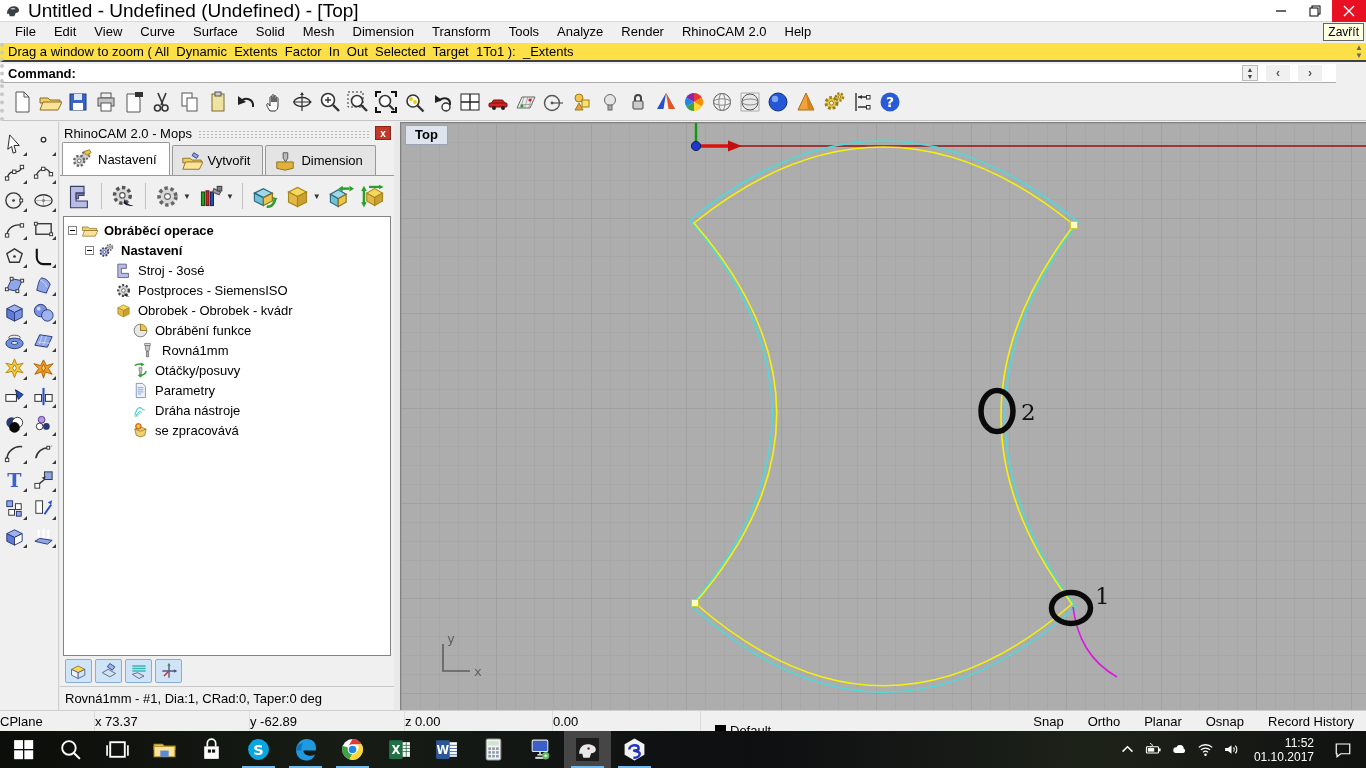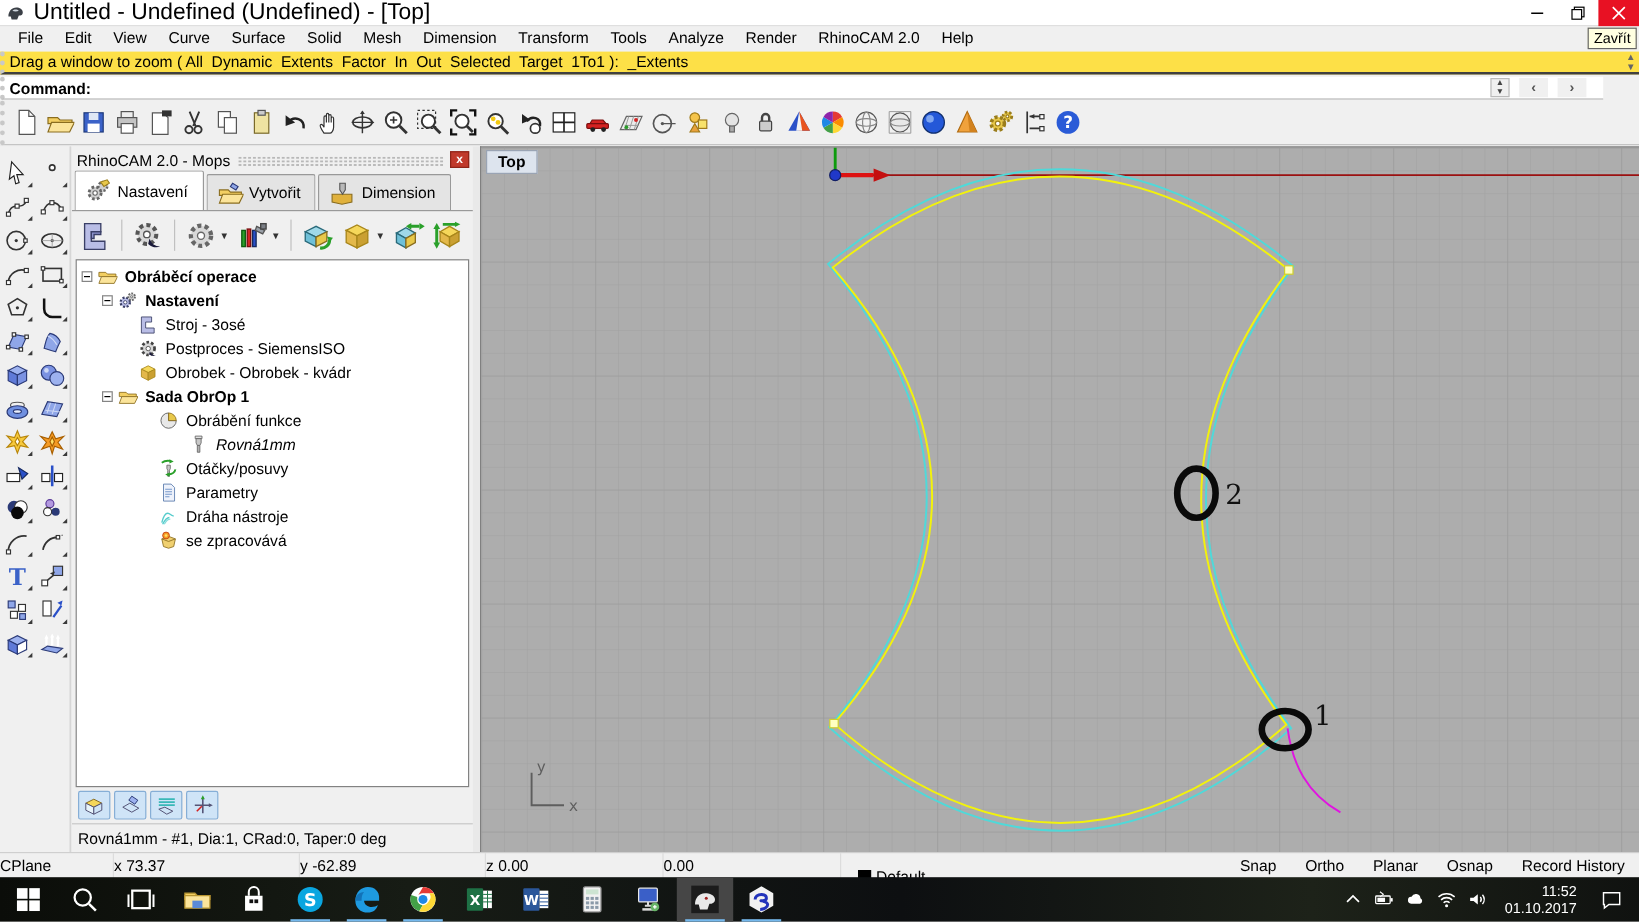--- a/index.html
+++ b/index.html
@@ -744,37 +744,29 @@
         </div>
         <div class="trow" style="padding-left: 38px;">
           <span class="expspacer"></span>
           <span class="ticon"><svg viewBox="0 0 24 24" width="17" height="17">
               <polygon points="4,8 12,4 20,8 12,12" fill="#f5d75a" stroke="#a8861a"></polygon>
               <polygon points="4,8 12,12 12,21 4,17" fill="#e3b84a" stroke="#a8861a"></polygon>
               <polygon points="20,8 12,12 12,21 20,17" fill="#caa032" stroke="#a8861a"></polygon>
             </svg></span>
           <span class="lbl">Obrobek - Obrobek - kvádr</span>
         </div>
-        <div class="trow bold" style="padding-left: 21px;">
-          <span class="expbox"></span>
-          <span class="ticon"><svg viewBox="0 0 24 24" width="17" height="17">
-              <path d="M2 7h8l2 2h10v3H2z" fill="#f3cf62" stroke="#8a6d1f"></path>
-              <path d="M2 20l3-8h19l-4 8z" fill="#fbe49a" stroke="#8a6d1f"></path>
-            </svg></span>
-          <span class="lbl">Sada ObrOp 1</span>
-        </div>
         <div class="trow" style="padding-left: 55px;">
           <span class="expspacer"></span>
           <span class="ticon"><svg viewBox="0 0 24 24" width="17" height="17">
               <path d="M12 3a9 9 0 1 0 9 9h-9z" fill="#e8e8e8" stroke="#555"></path>
               <path d="M12 3a9 9 0 0 1 9 9h-9z" fill="#e8c84a" stroke="#8a6d1f"></path>
             </svg></span>
           <span class="lbl">Obrábění funkce</span>
         </div>
-        <div class="trow" style="padding-left: 80px; font-style: italic;">
+        <div class="trow" style="padding-left: 62px;">
           <span class="expspacer"></span>
           <span class="ticon"><svg viewBox="0 0 24 24" width="17" height="17">
               <path d="M8 2h8v3H8z" fill="#e0e0e0" stroke="#666"></path>
               <path d="M9 5h6v5l-1.5 3h-3L9 10z" fill="#c8c8c8" stroke="#666"></path>
               <path d="M10.5 13h3v8h-3z" fill="#b0b0b0" stroke="#666"></path>
             </svg></span>
           <span class="lbl">Rovná1mm</span>
         </div>
         <div class="trow" style="padding-left: 55px;">
           <span class="expspacer"></span>

